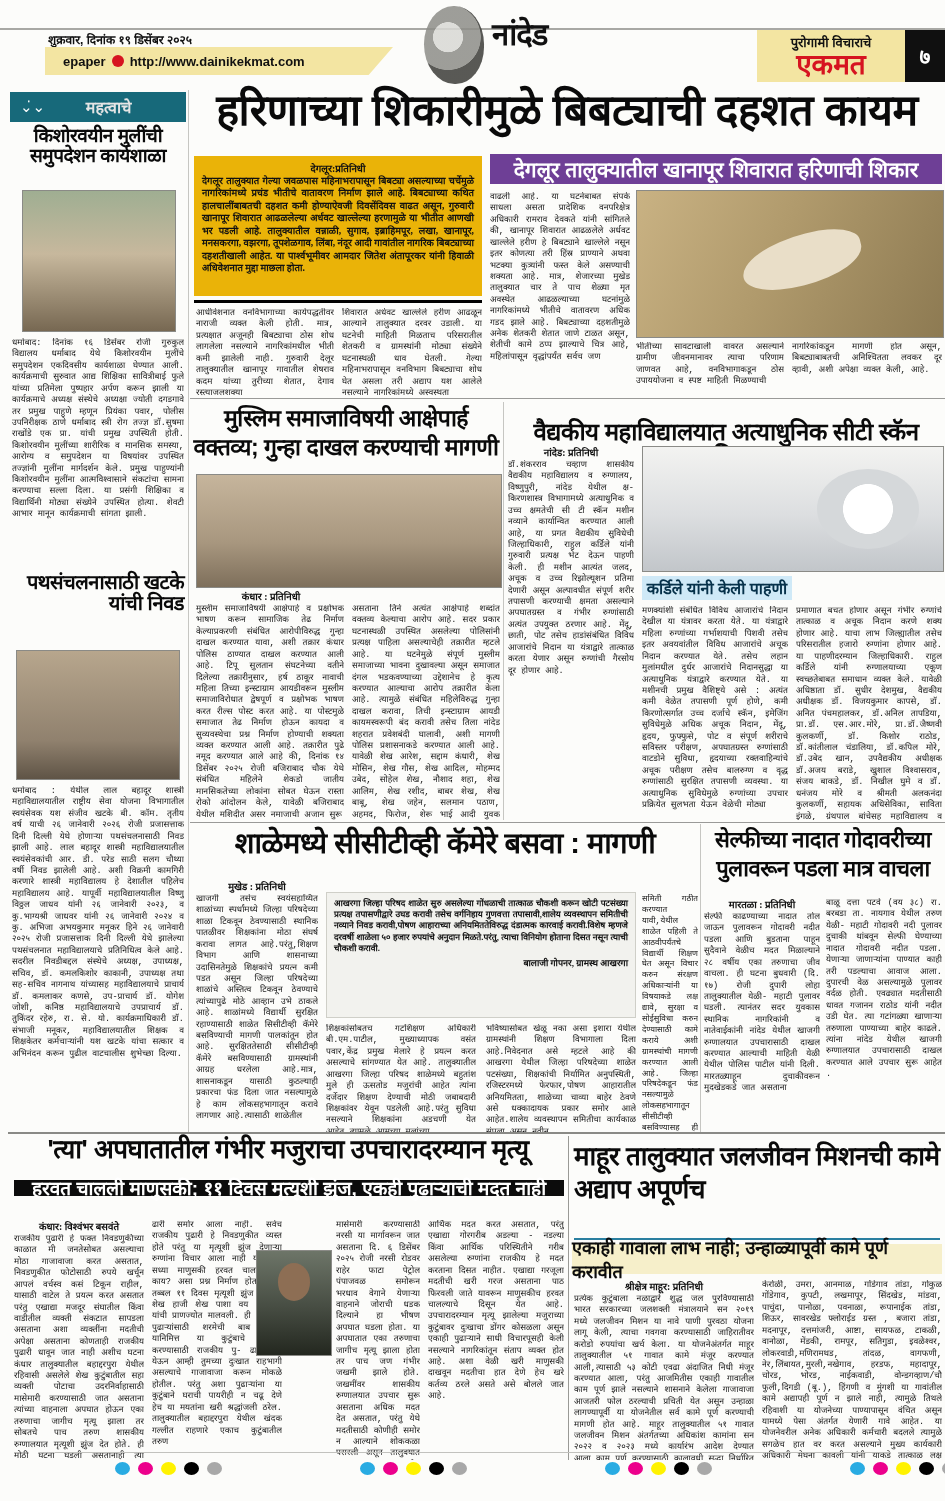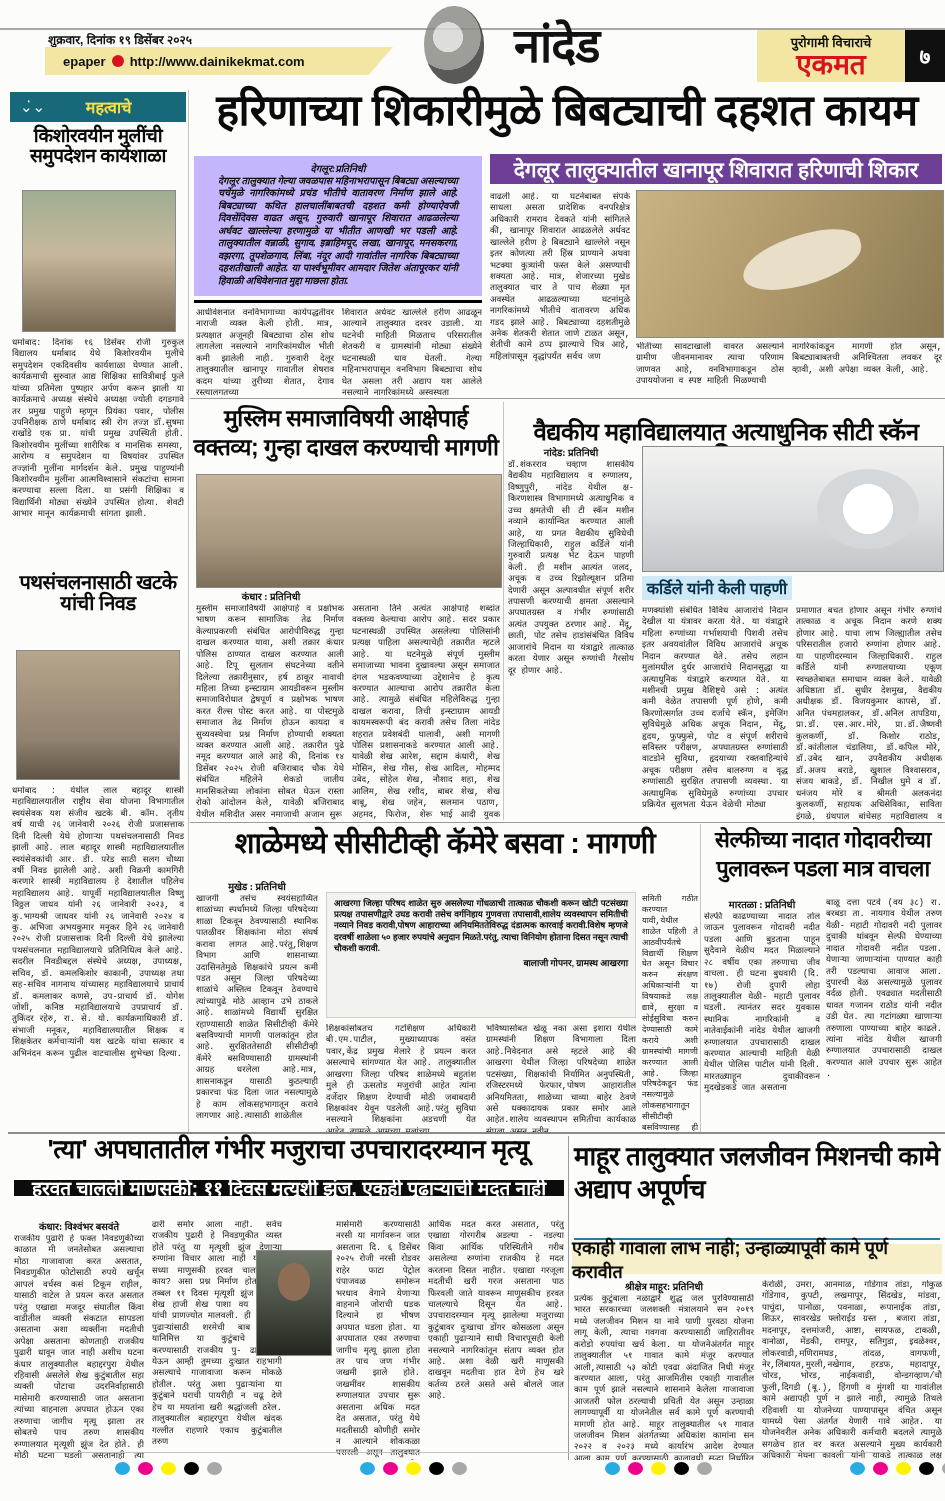--- a/index.html
+++ b/index.html
@@ -26,51 +26,51 @@
   <div class="rule-h" style="left:0;top:28px;width:945px;height:2px;background:#a8a8a4;"></div>
   <div class="abs" style="left:48px;top:31px;font-size:12px;font-weight:bold;">शुक्रवार, दिनांक १९ डिसेंबर २०२५</div>
 
   <div class="abs" style="left:45px;top:47px;width:348px;height:28px;background:#f3e5a2;clip-path:polygon(0 0,100% 0,93% 100%,0 100%);display:flex;align-items:center;gap:6px;padding-left:18px;box-sizing:border-box;">
     <span style="font-weight:bold;font-size:13px;">epaper</span>
     <span style="width:12px;height:12px;border-radius:50%;background:#d61420;display:inline-block;"></span>
     <span style="font-weight:bold;font-size:13px;">http://www.dainikekmat.com</span>
   </div>
 
   <div class="abs" style="left:424px;top:6px;width:60px;height:78px;border-radius:50% 50% 48% 52%;background:radial-gradient(circle at 40% 40%,#d8d8d4 0 25%,#8d8d88 26% 55%,#3c3c38 56% 100%);opacity:.85;"></div>
-  <div class="abs" style="left:514px;top:12px;font-size:47px;font-weight:900;letter-spacing:-1px;">नांदेड</div>
+  <div class="abs" style="left:492px;top:12px;font-size:31px;font-weight:900;letter-spacing:-1px;">नांदेड</div>
 
   <div class="abs" style="left:757px;top:30px;width:148px;height:52px;background:#f3e5a2;text-align:center;">
     <div style="font-size:13px;font-weight:800;margin-top:3px;">पुरोगामी विचाराचे</div>
     <div style="font-size:28px;font-weight:900;color:#d61420;line-height:1;">एकमत</div>
   </div>
   <div class="abs" style="left:905px;top:30px;width:40px;height:52px;background:#101010;color:#fff;display:flex;align-items:center;justify-content:center;font-size:21px;font-weight:bold;">७</div>
 
   <div class="abs" style="left:10px;top:92px;width:176px;height:30px;background:#17697a;display:flex;align-items:center;">
     <span style="color:#fff;font-size:15px;margin-left:10px;">⌄̇⌄</span>
-    <span style="color:#fde047;font-weight:800;font-size:16px;flex:1;text-align:center;margin-right:14px;">महत्वाचे</span>
+    <span style="color:#e5e5e5;font-weight:800;font-size:16px;flex:1;text-align:center;margin-right:14px;">महत्वाचे</span>
   </div>
 
   <div class="headline" style="left:12px;top:126px;width:172px;font-size:19px;">किशोरवयीन मुलींची समुपदेशन कार्यशाळा</div>
   <div class="photo" style="left:22px;top:190px;width:152px;height:140px;background:linear-gradient(180deg,#9fae92 0%,#c7b89d 45%,#776852 100%);"></div>
   <div class="col" style="left:12px;top:338px;width:172px;height:224px;">धर्माबाद: दिनांक १६ डिसेंबर रोजी गुरुकुल विद्यालय धर्माबाद येथे किशोरवयीन मुलींचे समुपदेशन एकदिवसीय कार्यशाळा घेण्यात आली. कार्यक्रमाची सुरुवात आद्य शिक्षिका सावित्रीबाई फुले यांच्या प्रतिमेला पुष्पहार अर्पण करून झाली या कार्यक्रमाचे अध्यक्ष संस्थेचे अध्यक्षा ज्योती दगडगावे तर प्रमुख पाहुणे म्हणून प्रियंका पवार, पोलीस उपनिरीक्षक ठाणे धर्माबाद स्त्री रोग तज्ज्ञ डॉ.सुषमा राखोंडे एक प्रा. यांची प्रमुख उपस्थिती होती. किशोरवयीन मुलींच्या शारीरिक व मानसिक समस्या, आरोग्य व समुपदेशन या विषयांवर उपस्थित तज्ज्ञांनी मुलींना मार्गदर्शन केले. प्रमुख पाहुण्यांनी किशोरवयीन मुलींना आत्मविश्वासाने संकटांचा सामना करण्याचा सल्ला दिला. या प्रसंगी शिक्षिका व विद्यार्थिनी मोठ्या संख्येने उपस्थित होत्या. शेवटी आभार मानून कार्यक्रमाची सांगता झाली.</div>
 
-  <div class="headline" style="left:12px;top:572px;width:172px;font-size:20px;text-align:center;">पथसंचलनासाठी खटके यांची निवड</div>
+  <div class="headline" style="left:12px;top:572px;width:172px;font-size:20px;text-align:right;">पथसंचलनासाठी खटके यांची निवड</div>
   <div class="photo" style="left:16px;top:650px;width:162px;height:128px;background:linear-gradient(180deg,#b7a68d 0%,#90816e 70%,#5f5446 100%);"></div>
   <div class="col" style="left:12px;top:786px;width:172px;height:344px;">धर्माबाद : येथील लाल बहादूर शास्त्री महाविद्यालयातील राष्ट्रीय सेवा योजना विभागातील स्वयंसेवक यश संजीव खटके बी. कॉम. तृतीय वर्ष याची २६ जानेवारी २०२६ रोजी प्रजासत्ताक दिनी दिल्ली येथे होणाऱ्या पथसंचलनासाठी निवड झाली आहे. लाल बहादूर शास्त्री महाविद्यालयातील स्वयंसेवकांची आर. डी. परेड साठी सलग चौथ्या वर्षी निवड झालेली आहे. अशी विक्रमी कामगिरी करणारे शास्त्री महाविद्यालय हे देशातील पहिलेच महाविद्यालय आहे. यापूर्वी महाविद्यालयातील विष्णु विठ्ठल जाधव यांनी २६ जानेवारी २०२३, व कु.भाग्यश्री जाधवर यांनी २६ जानेवारी २०२४ व कु. अभिजा अभयकुमार मनूकर हिने २६ जानेवारी २०२५ रोजी प्रजासत्ताक दिनी दिल्ली येथे झालेल्या पथसंचलनात महाविद्यालयाचे प्रतिनिधित्व केले आहे. सदरील निवडीबद्दल संस्थेचे अध्यक्ष, उपाध्यक्ष, सचिव, डॉ. कमलकिशोर काकानी, उपाध्यक्ष तथा सह-सचिव नागनाथ यांच्यासह महाविद्यालयाचे प्राचार्य डॉ. कमलाकर कणसे, उप-प्राचार्य डॉ. योगेश जोशी, कनिष्ठ महाविद्यालयाचे उपप्राचार्य डॉ. तुकिंदर रहेरु, रा. से. यो. कार्यक्रमाधिकारी डॉ. संभाजी मनूकर, महाविद्यालयातील शिक्षक व शिक्षकेतर कर्मचाऱ्यांनी यश खटके यांचा सत्कार व अभिनंदन करून पुढील वाटचालीस शुभेच्छा दिल्या.</div>
 
   <div class="rule-v" style="left:188px;top:90px;height:1042px;"></div>
 
   <div class="headline" style="left:192px;top:88px;width:750px;font-size:43px;">हरिणाच्या शिकारीमुळे बिबट्याची दहशत कायम</div>
 
-  <div class="abs" style="left:194px;top:156px;width:288px;height:140px;background:#c4b5fd;padding:6px 24px;box-sizing:border-box;font-style:italic;">
+  <div class="abs" style="left:194px;top:156px;width:288px;height:140px;background:#eab308;padding:6px 8px;box-sizing:border-box;">
     <div class="byline">देगलूर:प्रतिनिधी</div>
     <div style="font-family:'Liberation Serif',serif;font-size:9.6px;font-weight:600;line-height:1.3;text-align:justify;">देगलूर तालुक्यात गेल्या जवळपास महिनाभरापासून बिबट्या असल्याच्या चर्चेमुळे नागरिकांमध्ये प्रचंड भीतीचे वातावरण निर्माण झाले आहे. बिबट्याच्या कथित हालचालींबाबतची दहशत कमी होण्याऐवजी दिवसेंदिवस वाढत असून, गुरुवारी खानापूर शिवारात आढळलेल्या अर्धवट खाल्लेल्या हरणामुळे या भीतीत आणखी भर पडली आहे. तालुक्यातील वन्नाळी, सुगाव, इब्राहिमपूर, लखा, खानापूर, मनसकरगा, वझरगा, तूपशेळगाव, लिंबा, नंदूर आदी गावांतील नागरिक बिबट्याच्या दहशतीखाली आहेत. या पार्श्वभूमीवर आमदार जितेश अंतापूरकर यांनी हिवाळी अधिवेशनात मुद्दा माछला होता.</div>
   </div>
   <div class="abs" style="left:194px;top:300px;width:288px;height:3px;background:#000;"></div>
-  <div class="col" style="left:196px;top:308px;width:138px;height:96px;">आधीवेशनात वनविभागाच्या कार्यपद्धतीवर नाराजी व्यक्त केली होती. मात्र, प्रत्यक्षात अजूनही बिबट्याचा ठोस शोध लागलेला नसल्याने नागरिकांमधील भीती कमी झालेली नाही. गुरुवारी देलूर तालुक्यातील खानापूर गावातील शेषराव कदम यांच्या तुरीच्या शेतात, देगाव रस्त्यालगतच्या</div>
+  <div class="col" style="left:196px;top:308px;width:138px;height:96px;">आधीवेशनात वनविभागाच्या कार्यपद्धतीवर नाराजी व्यक्त केली होती. मात्र, प्रत्यक्षात अजूनही बिबट्याचा ठोस शोध लागलेला नसल्याने नागरिकांमधील भीती कमी झालेली नाही. गुरुवारी देलूर तालुक्यातील खानापूर गावातील शेषराव कदम यांच्या तुरीच्या शेतात, देगाव रस्त्याजलशक्या</div>
   <div class="col" style="left:342px;top:308px;width:140px;height:96px;">शिवारात अर्धवट खाल्लेले हरीण आढळून आल्याने तालुक्यात दरवर उडाली. या घटनेची माहिती मिळताच परिसरातील शेतकरी व ग्रामस्थांनी मोठ्या संख्येने घटनास्थळी धाव घेतली. गेल्या महिनाभरापासून वनविभाग बिबट्याचा शोध घेत असला तरी अद्याप यश आलेले नसल्याने नागरिकांमध्ये अस्वस्थता</div>
 
   <div class="banner" style="left:490px;top:154px;width:452px;height:30px;background:#6e3f96;color:#fff;font-size:21px;">देगलूर तालुक्यातील खानापूर शिवारात हरिणाची शिकार</div>
   <div class="col" style="left:490px;top:192px;width:140px;height:212px;">वाढली आहे. या घटनेबाबत संपर्क साधला असता प्रादेशिक वनपरिक्षेत्र अधिकारी रामराव देवकते यांनी सांगितले की, खानापूर शिवारात आढळलेले अर्धवट खाल्लेले हरीण हे बिबट्याने खाल्लेले नसून इतर कोणत्या तरी हिंस्र प्राण्याने अथवा भटक्या कुत्र्यांनी फस्त केले असण्याची शक्यता आहे. मात्र, शेजारच्या मुखेड तालुक्यात चार ते पाच शेळ्या मृत अवस्थेत आढळल्याच्या घटनांमुळे नागरिकांमध्ये भीतीचे वातावरण अधिक गडद झाले आहे. बिबट्याच्या दहशतीमुळे अनेक शेतकरी शेतात जाणे टाळत असून, शेतीची कामे ठप्प झाल्याचे चित्र आहे, महिलांपासून वृद्धांपर्यंत सर्वच जण</div>
   <div class="photo" style="left:636px;top:190px;width:306px;height:146px;background:linear-gradient(115deg,#c9b283 0%,#b09a6c 45%,#8d7a52 100%);">
     <div style="position:absolute;left:34%;top:30%;width:40%;height:34%;background:#e9dec8;border-radius:60% 40% 55% 45%;transform:rotate(-14deg);"></div>
   </div>
   <div class="col" style="left:636px;top:342px;width:148px;height:62px;">भीतीच्या सावटाखाली वावरत असल्याने ग्रामीण जीवनमानावर त्याचा परिणाम जाणवत आहे, वनविभागाकडून ठोस उपाययोजना व स्पष्ट माहिती मिळण्याची</div>
   <div class="col" style="left:792px;top:342px;width:150px;height:62px;">नागरिकांकडून मागणी होत असून, बिबट्याबाबतची अनिश्चितता लवकर दूर व्हावी, अशी अपेक्षा व्यक्त केली, आहे.</div>
 

